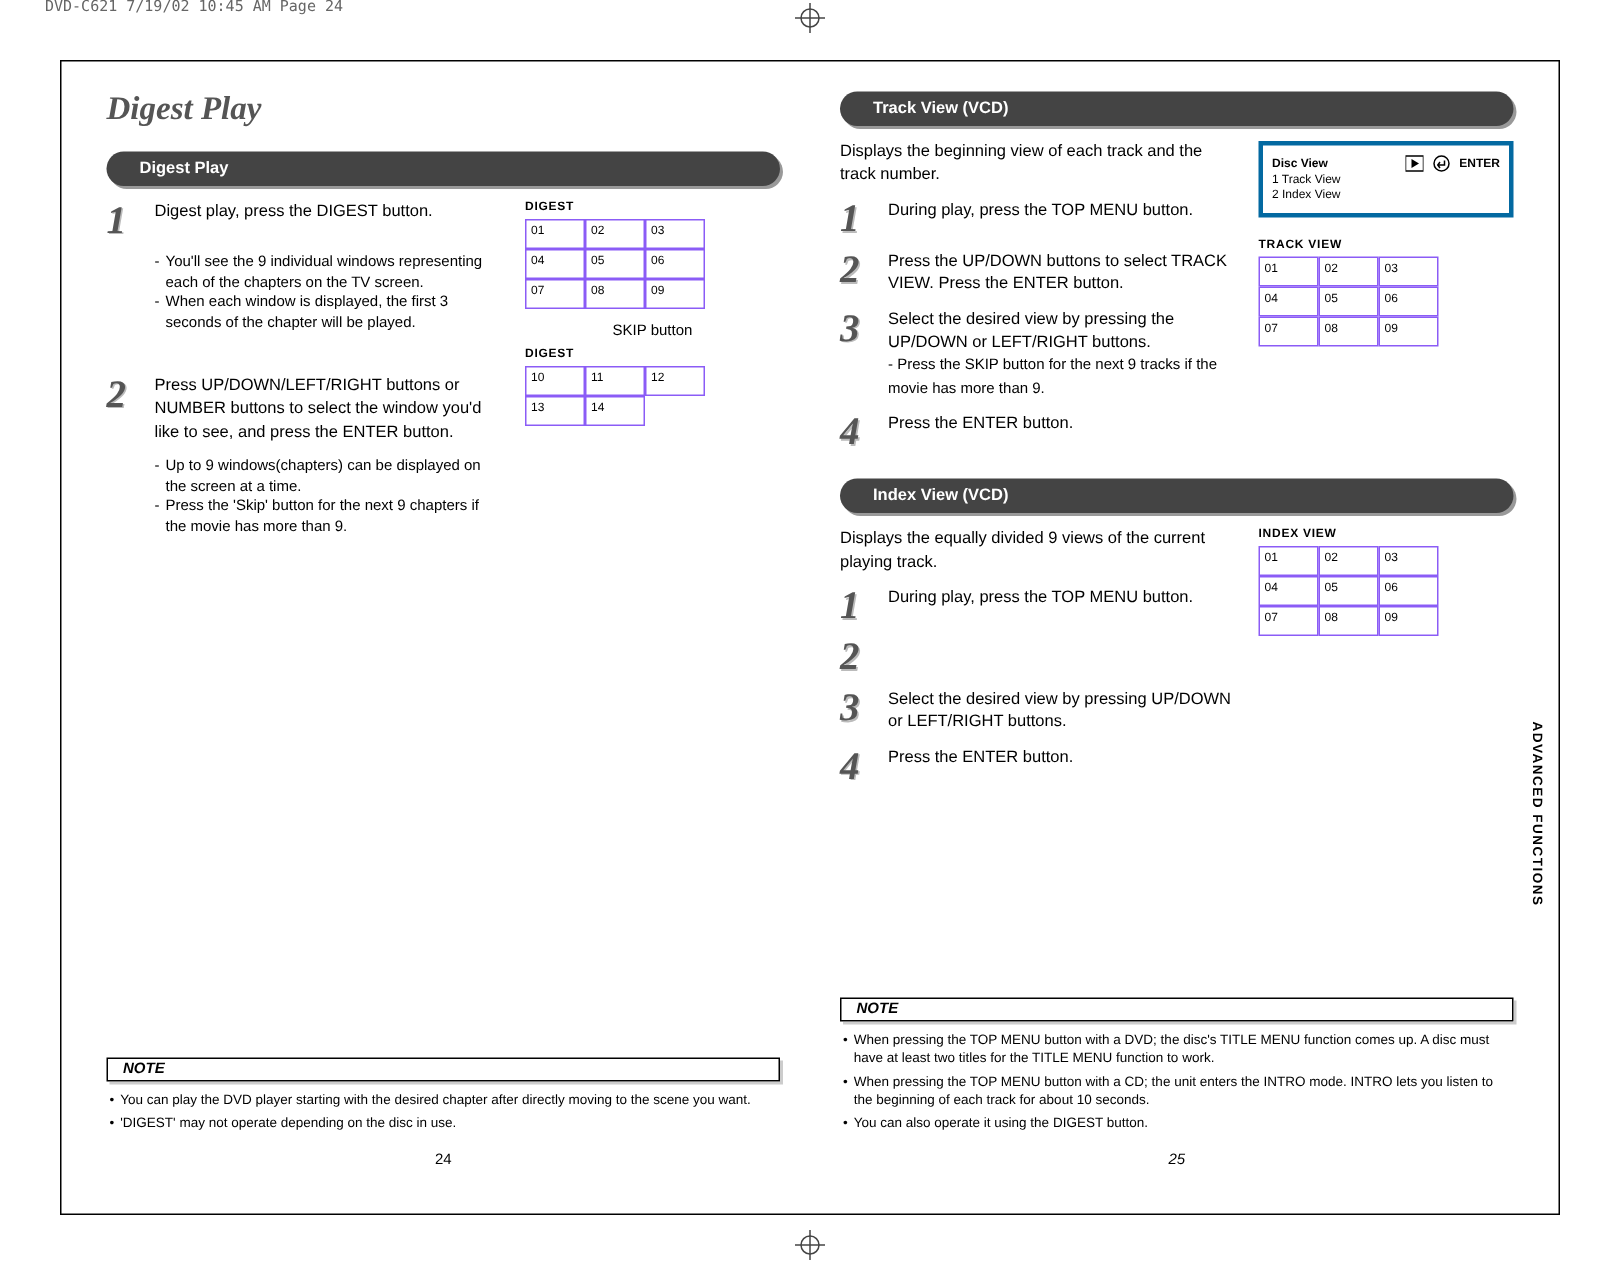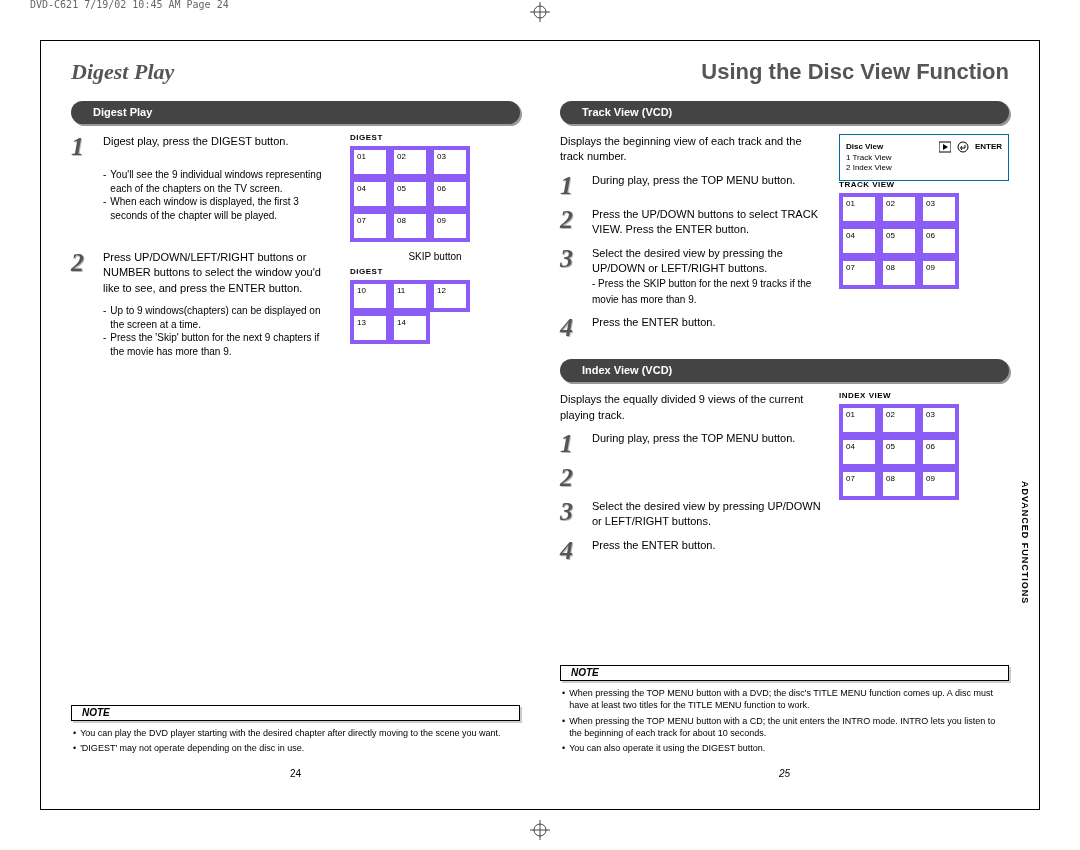--- a/index.html
+++ b/index.html
@@ -20,29 +20,29 @@
   .step { display: flex; gap: 8px; margin-bottom: 8px; }
   .step .num { font: italic bold 26px/1 Georgia, serif; color: #555; text-shadow: 1px 1px 0 #bbb; width: 24px; flex: none; }
   .step .txt { font: 11px/1.4 Arial; }
   .sub { font: 10px/1.35 Arial; margin-left: 32px; margin-bottom: 10px; }
   .sub .dash { display:flex; gap:4px; }
   .sub .dash .d { flex:none; }
   .label-small { font: bold 8px/1 Arial; letter-spacing: 0.5px; margin-bottom: 4px; }
   .grid9, .grid5 { display: grid; gap: 0; font: 8px/1 Arial; border-collapse: collapse; }
   .grid9 { grid-template-columns: repeat(3, 40px); }
   .grid5 { grid-template-columns: repeat(3, 40px); }
-  .gcell { border: 4px solid #8b5cf6; height: 32px; padding: 3px 0 0 3px; }
+  .gcell { border: 1px solid #8b5cf6; height: 20px; padding: 3px 0 0 3px; }
   .skip-lbl { font: 10px/1 Arial; text-align: center; margin: 10px 0 6px; }
   .notebox { border: 1px solid #000; box-shadow: 2px 2px 0 #ccc; display: inline-block; padding: 2px 10px; font: italic bold 10px/1 Arial; margin-top: auto; margin-bottom: 6px; }
   .notelist { font: 9px/1.35 Arial; padding-left: 2px; }
   .notelist li { list-style: none; margin-bottom: 3px; display:flex; gap:4px; }
   .notelist li .b { flex:none; }
   .pgnum { font: 10px/1 Arial; margin-top: 12px; text-align: center; }
   .pgnum.right { text-align: center; font-style: italic; }
-  .osd { border:1px solid #0369a1; padding:6px; font: 8px/1.3 Arial; }
+  .osd { border:3px solid #0369a1; padding:6px; font: 8px/1.3 Arial; margin-bottom: 14px; }
   .osd-row { display:flex; align-items:center; gap:6px; }
   .spine-text { writing-mode: vertical-rl; font: bold 9px/1 Arial; letter-spacing:1px; position:absolute; right:-20px; top:420px; color:#000;}
   .sec-intro { font: 11px/1.4 Arial; margin-bottom:8px; }
   
   .ico { width:12px; height:12px; display:inline-block; vertical-align:middle; }
 </style>
 </head>
 <body>
 
 <div class="print-header">DVD-C621  7/19/02 10:45 AM  Page 24</div>
@@ -134,21 +134,20 @@
           </li>
         <li>
             <span class="b">•</span>
             <span>'DIGEST' may not operate depending on the disc in use.</span>
           </li>
       </ul>
       <div class="pgnum">24</div>
     </div>
 
     <div class="page">
-      <div class="title-right">Using the Disc View Function</div>
 
       <span class="pill">Track View (VCD)</span>
 
       <div class="cols">
         <div class="maincol">
           <div class="sec-intro">Displays the beginning view of each track and the track number.</div>
           <div class="step">
               <div class="num">1</div>
               <div class="txt">During play, press the TOP MENU button.</div>
             </div>

